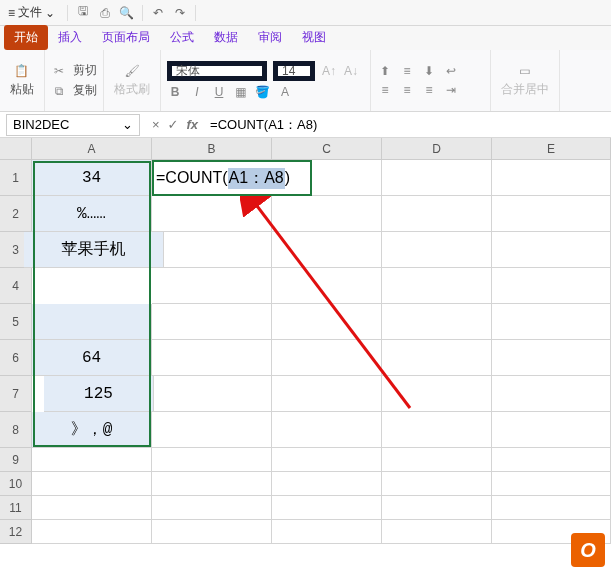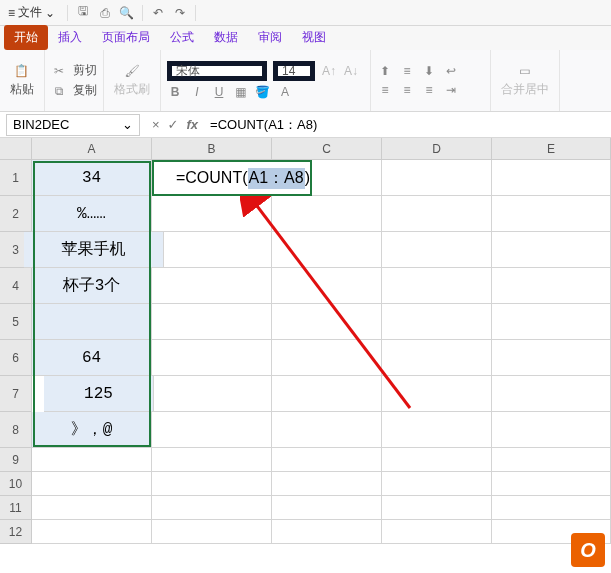--- a/index.html
+++ b/index.html
@@ -29,21 +29,21 @@
 .fbar .fbtns { display: flex; gap: 8px; color: #777; padding: 0 6px; }
 .fbar .fx { font-style: italic; font-weight: bold; }
 .fbar .finput { flex: 1; padding: 0 6px; }
 
 .sheet { position: relative; }
 .corner { position: absolute; left: 0; top: 0; width: 32px; height: 22px; background: #e8e8e8; border-right: 1px solid #ccc; border-bottom: 1px solid #ccc; }
 .colhdr { position: absolute; top: 0; height: 22px; background: #e8e8e8; border-right: 1px solid #ccc; border-bottom: 1px solid #ccc; text-align: center; font-size: 12px; line-height: 22px; color: #555; }
 .rowhdr { position: absolute; left: 0; width: 32px; background: #e8e8e8; border-right: 1px solid #ccc; border-bottom: 1px solid #ccc; text-align: center; font-size: 12px; color: #555; display: flex; align-items: center; justify-content: center; }
 .cell { position: absolute; border-right: 1px solid #d4d4d4; border-bottom: 1px solid #d4d4d4; font-size: 16px; display: flex; align-items: center; justify-content: center; font-family: "SimSun","Courier New",monospace; }
 .cell.sel { background: #e3ecf7; }
-.cell.edit { border: 2px solid #1f7b3d; justify-content: flex-end; padding-left: 2px; background: #fff; font-family: "Consolas","Courier New",monospace; }
+.cell.edit { border: 2px solid #1f7b3d; justify-content: flex-start; padding-left: 2px; background: #fff; font-family: "Consolas","Courier New",monospace; }
 .selbox { position: absolute; border: 2px solid #1f7b3d; pointer-events: none; }
 .rangeref { background: #b8cce4; padding: 0 1px; }
 
 .arrow { position: absolute; pointer-events: none; }
 
 .watermark { position: absolute; right: 6px; bottom: 6px; display: flex; align-items: center; gap: 4px; }
 .watermark .logo { width: 34px; height: 34px; background: #eb6100; border-radius: 4px; display: flex; align-items: center; justify-content: center; color: #fff; font-weight: bold; font-size: 20px; font-style: italic; }
 .watermark .txt1 { color: #2962c9; font-size: 16px; font-weight: bold; }
 .watermark .txt2 { color: #eb6100; font-size: 12px; font-weight: bold; }
 </style>
@@ -178,21 +178,20 @@
   <div class="rowhdr" style="top:238px;height:36px">7</div>
   <div class="rowhdr" style="top:274px;height:36px">8</div>
   <div class="rowhdr" style="top:310px;height:24px">9</div>
   <div class="rowhdr" style="top:334px;height:24px">10</div>
   <div class="rowhdr" style="top:358px;height:24px">11</div>
   <div class="rowhdr" style="top:382px;height:24px">12</div>
 
   <div class="cell sel" style="left:32px;top:22px;width:120px;height:36px">34</div>
   <div class="cell sel" style="left:32px;top:58px;width:120px;height:36px">%……</div>
   <div class="cell sel" style="left:24px;top:94px;width:140px;height:36px">苹果手机</div>
-  <div class="cell sel" style="left:32px;top:130px;width:120px;height:36px">杯子3个</div>
   <div class="cell sel" style="left:32px;top:166px;width:120px;height:36px"></div>
   <div class="cell sel" style="left:32px;top:202px;width:120px;height:36px">64</div>
   <div class="cell sel" style="left:44px;top:238px;width:110px;height:36px">125</div>
   <div class="cell sel" style="left:32px;top:274px;width:120px;height:36px">》，@</div>
 
   <div class="cell" style="left:32px;top:310px;width:120px;height:24px"></div>
   <div class="cell" style="left:32px;top:334px;width:120px;height:24px"></div>
   <div class="cell" style="left:32px;top:358px;width:120px;height:24px"></div>
   <div class="cell" style="left:32px;top:382px;width:120px;height:24px"></div>
 

